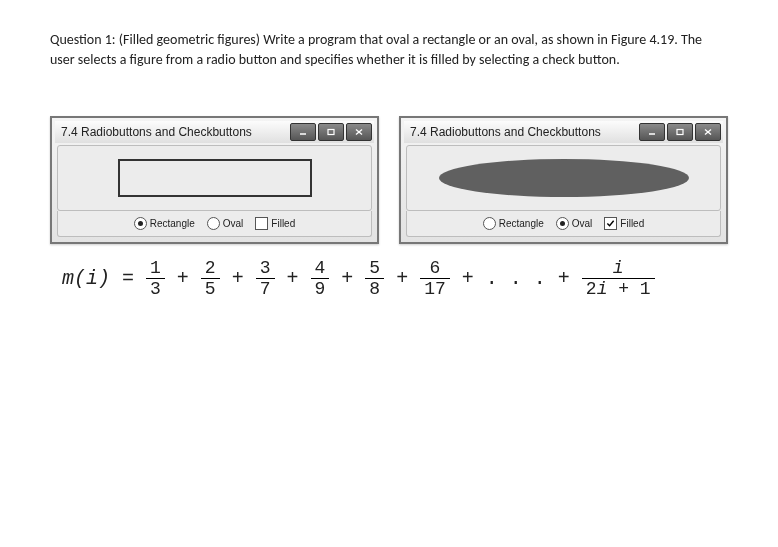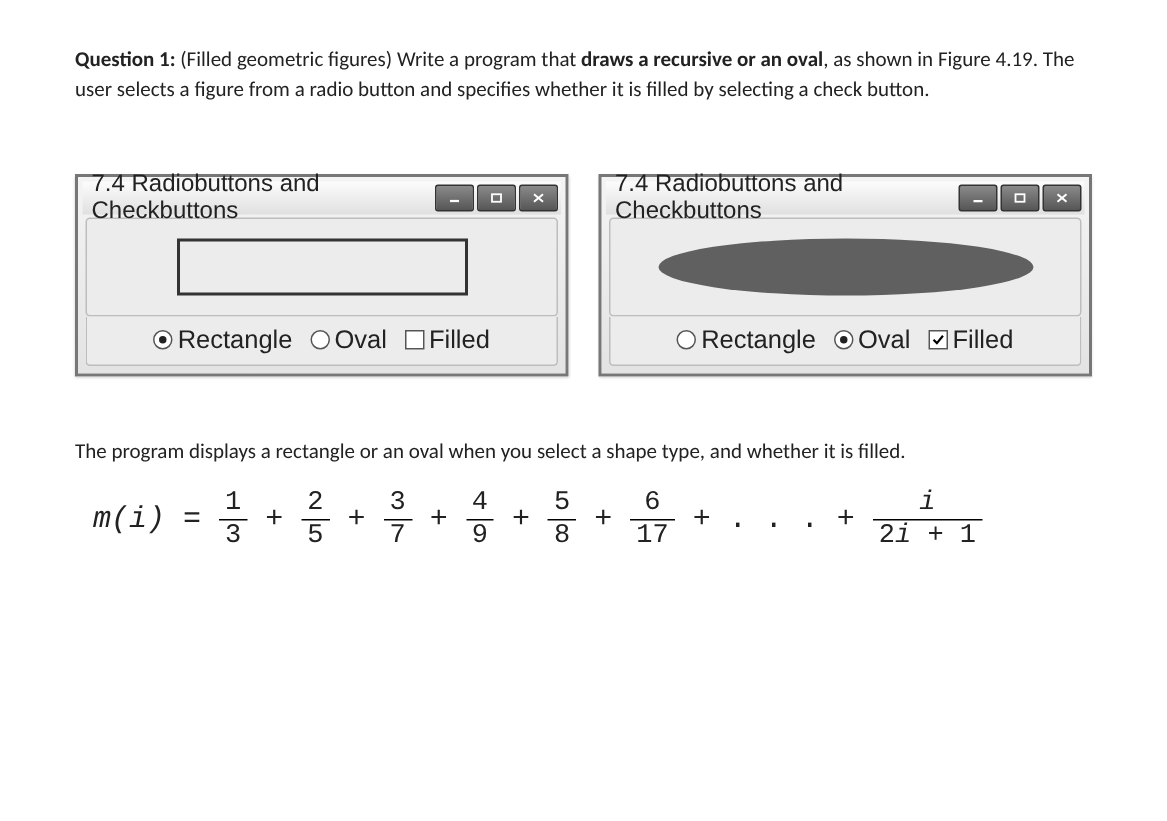--- a/index.html
+++ b/index.html
@@ -11,40 +11,40 @@
     color: #222;
     width: 778px;
   }
   .page {
     padding: 30px 50px 40px 50px;
   }
   .para {
     line-height: 1.45;
     margin-bottom: 12px;
   }
-  .bold { font-weight: 700; }
+  .bold { font-weight: 400; }
   .figs {
     display: flex;
     gap: 20px;
     margin: 45px 0 12px 0;
   }
   .window {
     flex: 1;
     border: 2px solid #777;
     background: linear-gradient(#f4f4f4,#e3e3e3);
     padding: 3px;
     box-shadow: 0 1px 2px rgba(0,0,0,0.2);
   }
   .titlebar {
     display: flex;
     align-items: center;
     height: 22px;
     padding: 0 2px 0 6px;
     font-family: "Segoe UI", Tahoma, sans-serif;
-    font-size: 16px;
+    font-size: 12px;
     color: #222;
     background: linear-gradient(#fcfcfc,#e0e0e0);
   }
   .title-text { flex: 1; }
   .winbtns { display: flex; gap: 2px; }
   .winbtn {
     width: 24px; height: 16px;
     background: linear-gradient(#8a8a8a,#565656);
     border: 1px solid #333;
     border-radius: 2px;
@@ -72,21 +72,21 @@
   }
   .controls {
     background: #ececec;
     border: 1px solid #bdbdbd;
     border-top: none;
     border-radius: 0 0 3px 3px;
     margin: 0 2px 2px 2px;
     padding: 6px 0 6px 0;
     display: flex; justify-content: center; align-items: center; gap: 12px;
     font-family: "MS Sans Serif", Tahoma, sans-serif;
-    font-size: 17px;
+    font-size: 10px;
   }
   .ctrl { display: inline-flex; align-items: center; gap: 3px; }
   .radio {
     width: 11px; height: 11px;
     border: 1px solid #555; border-radius: 50%;
     display: inline-flex; align-items: center; justify-content: center;
     background: #fff;
   }
   .radio .dot { width: 5px; height: 5px; border-radius: 50%; background: #222; display: none; }
   .radio.checked .dot { display: block; }
@@ -118,21 +118,21 @@
   .frac .den { padding: 0 4px; }
   .op { padding: 0 2px; }
   .dots { font-size: 20px; }
 </style>
 </head>
 <body>
 
 <div class="page">
 
   <div class="para">
-    <span class="bold">Question 1:</span><span> (Filled geometric figures) Write a program that </span><span class="bold">draws a recursive or an oval</span><span>, as shown in Figure 4.19. The user selects a figure from a radio button and specifies whether it is filled by selecting a check button.</span>
+    <span class="bold">Question 1:</span><span> (Filled geometric figures) Write a program that </span><span class="bold">oval a rectangle or an oval</span><span>, as shown in Figure 4.19. The user selects a figure from a radio button and specifies whether it is filled by selecting a check button.</span>
   </div>
 
   <div class="figs">
 
     <div class="window">
       <div class="titlebar">
         <span class="title-text">7.4 Radiobuttons and Checkbuttons</span>
         <div class="winbtns">
           <div class="winbtn">
               <svg viewBox="0 0 10 8">
@@ -215,21 +215,20 @@
                 <polyline points="1.5,5 4,7.5 8.5,2" fill="none" stroke="#000" stroke-width="1.6"></polyline>
               </svg>
             </span>
           <span>Filled</span>
         </span>
       </div>
     </div>
 
   </div>
 
-  <div class="after-fig">The program displays a rectangle or an oval when you select a shape type, and whether it is filled.</div>
 
 
   <div class="formula">
     <span class="mi">m(i)</span>
     <span class="op">=</span>
     <span class="frac">
         <span class="num">1</span>
         <span class="bar"></span>
         <span class="den">3</span>
       </span>

